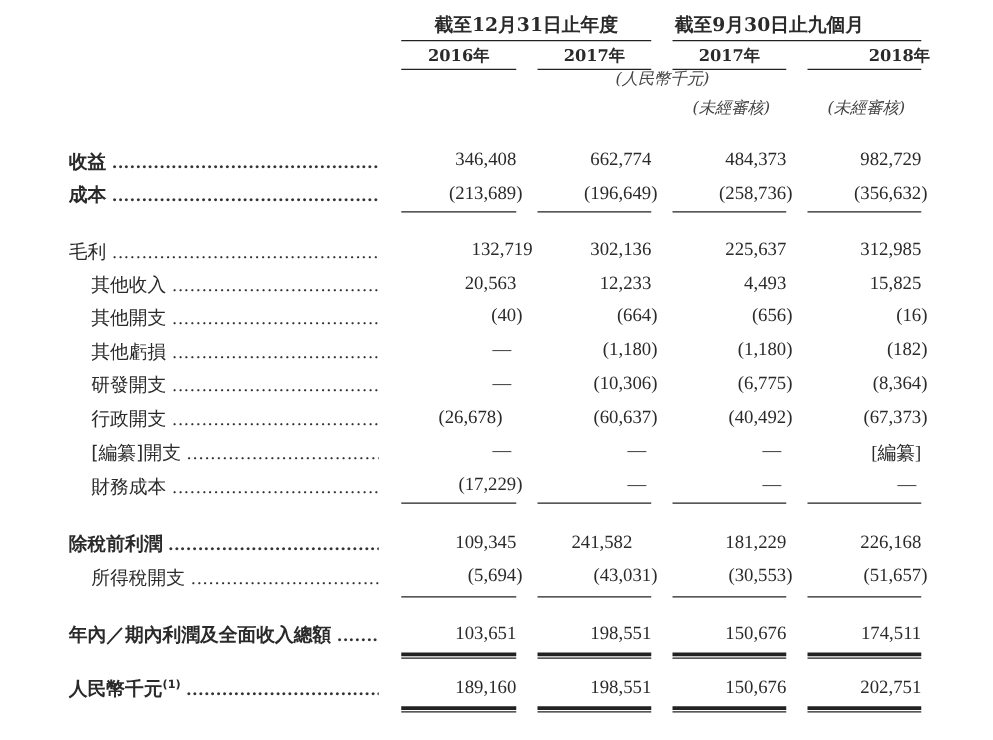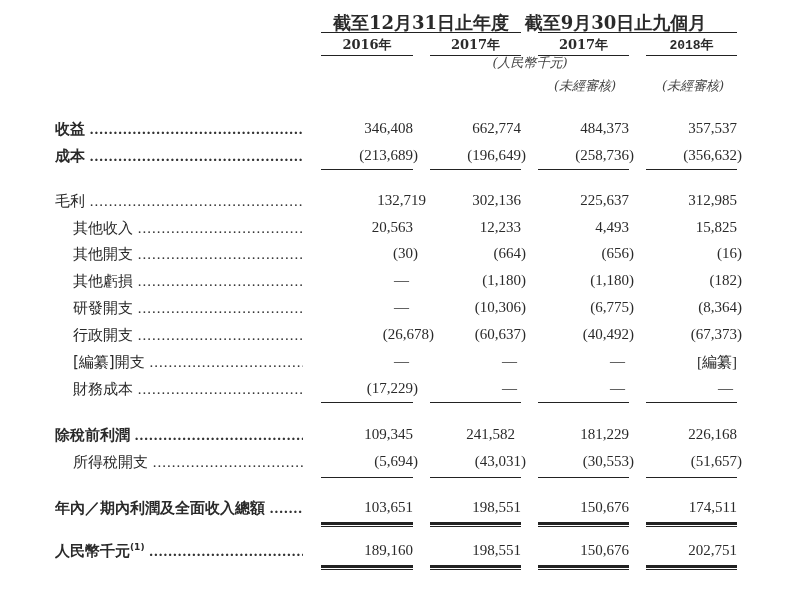--- a/index.html
+++ b/index.html
@@ -1,19 +1,19 @@
 <!DOCTYPE html>
 <html><head>
 <meta charset="utf-8">
 <style>
   html, body { margin:0; padding:0; background:#fff; }
   body { width:794px; height:592px; position:relative; overflow:hidden;
          font-family:"DejaVu Serif","Liberation Serif",serif; color:#2a2a2a; }
   .abs { position:absolute; }
-  .grp-hdr { font-size:18px; font-weight:bold; text-align:center; top:11px; }
+  .grp-hdr { font-size:15px; font-weight:bold; text-align:center; top:11px; }
   .yr { font-size:13px; font-weight:bold; text-align:center; top:36px; }
   .rule { position:absolute; height:1px; background:#222; }
   .note { font-size:13px; font-style:italic; color:#444; text-align:center; }
   .row { position:absolute; left:0; width:794px; height:24px; }
   .label { position:absolute; font-size:15px; white-space:nowrap; overflow:hidden;
            font-family:"DejaVu Sans","Liberation Sans",sans-serif; }
   .label.bold { font-weight:bold; }
   .label .dots { letter-spacing:1px; color:#333; font-family:"Liberation Serif",serif; }
   .val { position:absolute; font-size:15px; font-family:"Liberation Serif","DejaVu Serif",serif; text-align:right; }
   .dbl { position:absolute; height:5px; border-top:3px solid #222; border-bottom:1px solid #222; box-sizing:border-box; }
@@ -23,37 +23,37 @@
 <body>
 
 <div class="abs grp-hdr" style="left:321px;width:200px;">截至12月31日止年度</div>
 <div class="abs grp-hdr" style="left:516px;width:199px;">截至9月30日止九個月</div>
 <div class="rule" style="left:321px;width:200px;top:32px;"></div>
 <div class="rule" style="left:538px;width:199px;top:32px;"></div>
 
 <div class="abs yr" style="left:321px;width:92px;">2016年</div>
 <div class="abs yr" style="left:430px;width:91px;">2017年</div>
 <div class="abs yr" style="left:538px;width:91px;">2017年</div>
-<div class="abs yr" style="left:646px;width:91px;font-family:Liberation Mono, monospace;">2018年</div>
+<div class="abs yr" style="left:674px;width:91px;">2018年</div>
 <div class="rule" style="left:321px;width:92px;top:55px;"></div>
 <div class="rule" style="left:430px;width:91px;top:55px;"></div>
 <div class="rule" style="left:538px;width:91px;top:55px;"></div>
 <div class="rule" style="left:646px;width:91px;top:55px;"></div>
 
 <div class="abs note" style="left:470px;width:120px;top:54px;">(人民幣千元)</div>
 <div class="abs note" style="left:540px;width:90px;top:77px;">(未經審核)</div>
 <div class="abs note" style="left:648px;width:90px;top:77px;">(未經審核)</div>
 
 <div id="rows">
     <div class="row" style="top: 120px;">
       <div class="label bold" style="left: 55px; width: 248px;"><span>收益</span><span class="dots"> ................................................................................</span></div>
       <div class="val" style="left: 321px; width: 92px;">346,408</div>
       <div class="val" style="left: 430px; width: 91px;">662,774</div>
       <div class="val" style="left: 538px; width: 91px;">484,373</div>
-      <div class="val" style="left: 646px; width: 91px;">357,537</div>
+      <div class="val" style="left: 646px; width: 91px;">982,729</div>
     </div>
     <div class="row" style="top: 147px;">
       <div class="label bold" style="left: 55px; width: 248px;"><span>成本</span><span class="dots"> ................................................................................</span></div>
       <div class="val" style="left: 321px; width: 97px;">(213,689)</div>
       <div class="val" style="left: 430px; width: 96px;">(196,649)</div>
       <div class="val" style="left: 538px; width: 96px;">(258,736)</div>
       <div class="val" style="left: 646px; width: 96px;">(356,632)</div>
     </div>
     <div class="row" style="top: 192px;">
       <div class="label" style="left: 55px; width: 248px;"><span>毛利</span><span class="dots"> ................................................................................</span></div>
@@ -64,42 +64,42 @@
     </div>
     <div class="row" style="top: 219px;">
       <div class="label" style="left: 73px; width: 230px;"><span>其他收入</span><span class="dots"> ................................................................................</span></div>
       <div class="val" style="left: 321px; width: 92px;">20,563</div>
       <div class="val" style="left: 430px; width: 91px;">12,233</div>
       <div class="val" style="left: 538px; width: 91px;">4,493</div>
       <div class="val" style="left: 646px; width: 91px;">15,825</div>
     </div>
     <div class="row" style="top: 245px;">
       <div class="label" style="left: 73px; width: 230px;"><span>其他開支</span><span class="dots"> ................................................................................</span></div>
-      <div class="val" style="left: 321px; width: 97px;">(30)</div>
+      <div class="val" style="left: 321px; width: 97px;">(40)</div>
       <div class="val" style="left: 430px; width: 96px;">(664)</div>
       <div class="val" style="left: 538px; width: 96px;">(656)</div>
       <div class="val" style="left: 646px; width: 96px;">(16)</div>
     </div>
     <div class="row" style="top: 272px;">
       <div class="label" style="left: 73px; width: 230px;"><span>其他虧損</span><span class="dots"> ................................................................................</span></div>
       <div class="val" style="left: 321px; width: 88px;">—</div>
       <div class="val" style="left: 430px; width: 96px;">(1,180)</div>
       <div class="val" style="left: 538px; width: 96px;">(1,180)</div>
       <div class="val" style="left: 646px; width: 96px;">(182)</div>
     </div>
     <div class="row" style="top: 299px;">
       <div class="label" style="left: 73px; width: 230px;"><span>研發開支</span><span class="dots"> ................................................................................</span></div>
       <div class="val" style="left: 321px; width: 88px;">—</div>
       <div class="val" style="left: 430px; width: 96px;">(10,306)</div>
       <div class="val" style="left: 538px; width: 96px;">(6,775)</div>
       <div class="val" style="left: 646px; width: 96px;">(8,364)</div>
     </div>
     <div class="row" style="top: 326px;">
       <div class="label" style="left: 73px; width: 230px;"><span>行政開支</span><span class="dots"> ................................................................................</span></div>
-      <div class="val" style="left: 337px; width: 97px; text-align: right;">(26,678)</div>
+      <div class="val" style="left: 305px; width: 97px; text-align: right;">(26,678)</div>
       <div class="val" style="left: 430px; width: 96px;">(60,637)</div>
       <div class="val" style="left: 538px; width: 96px;">(40,492)</div>
       <div class="val" style="left: 646px; width: 96px;">(67,373)</div>
     </div>
     <div class="row" style="top: 353px;">
       <div class="label" style="left: 73px; width: 230px;"><span>[編纂]開支</span><span class="dots"> ................................................................................</span></div>
       <div class="val" style="left: 321px; width: 88px;">—</div>
       <div class="val" style="left: 430px; width: 87px;">—</div>
       <div class="val" style="left: 538px; width: 87px;">—</div>
       <div class="val" style="left: 646px; width: 91px;">[編纂]</div>
@@ -107,21 +107,21 @@
     <div class="row" style="top: 380px;">
       <div class="label" style="left: 73px; width: 230px;"><span>財務成本</span><span class="dots"> ................................................................................</span></div>
       <div class="val" style="left: 321px; width: 97px;">(17,229)</div>
       <div class="val" style="left: 430px; width: 87px;">—</div>
       <div class="val" style="left: 538px; width: 87px;">—</div>
       <div class="val" style="left: 646px; width: 87px;">—</div>
     </div>
     <div class="row" style="top: 426px;">
       <div class="label bold" style="left: 55px; width: 248px;"><span>除稅前利潤</span><span class="dots"> ................................................................................</span></div>
       <div class="val" style="left: 321px; width: 92px;">109,345</div>
-      <div class="val" style="left: 424px; width: 91px;">241,582</div>
+      <div class="val" style="left: 436px; width: 91px; text-align: center;">241,582</div>
       <div class="val" style="left: 538px; width: 91px;">181,229</div>
       <div class="val" style="left: 646px; width: 91px;">226,168</div>
     </div>
     <div class="row" style="top: 453px;">
       <div class="label" style="left: 73px; width: 230px;"><span>所得稅開支</span><span class="dots"> ................................................................................</span></div>
       <div class="val" style="left: 321px; width: 97px;">(5,694)</div>
       <div class="val" style="left: 430px; width: 96px;">(43,031)</div>
       <div class="val" style="left: 538px; width: 96px;">(30,553)</div>
       <div class="val" style="left: 646px; width: 96px;">(51,657)</div>
     </div>

